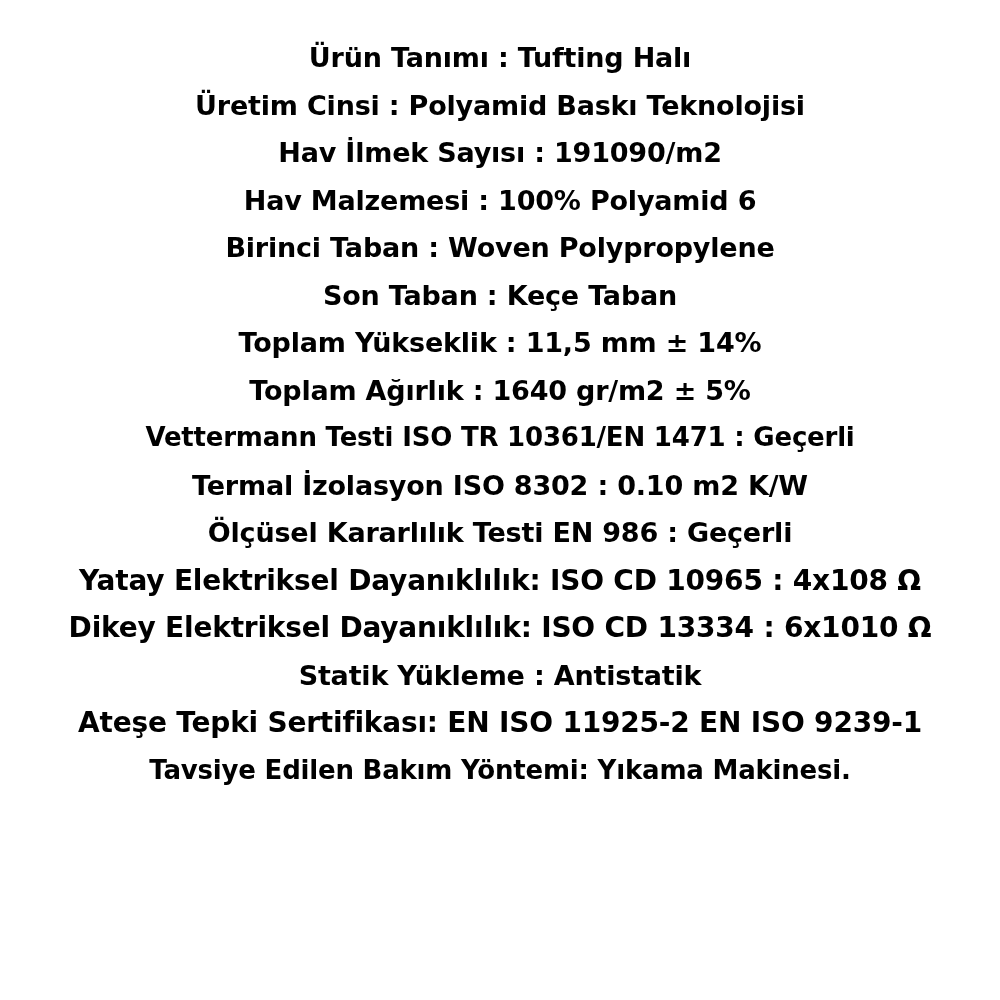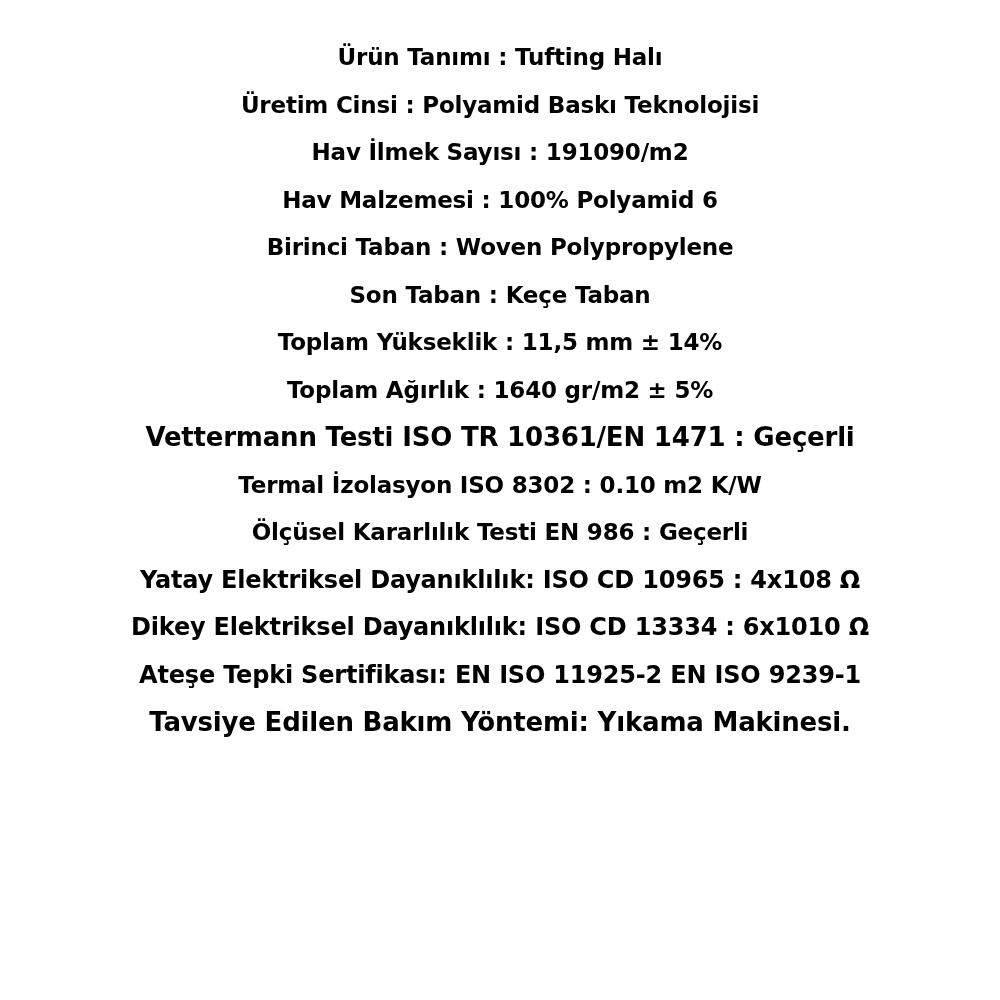--- a/index.html
+++ b/index.html
@@ -23,46 +23,47 @@
     display: flex;
     flex-direction: column;
     align-items: center;
     justify-content: flex-start;
   }
   .spec-line {
     display: block;
     width: 100%;
     text-align: center;
     font-weight: 700;
-    font-size: 23px;
+    font-size: 27px;
     line-height: 47.5px;
     letter-spacing: -0.2px;
     white-space: nowrap;
     color: #000000;
   }
   
   .spec-line.long {
     font-size: 26px;
   }
   .spec-line.longer {
-    font-size: 24px;
+    font-size: 28px;
   }
 </style>
 </head>
 <body>
 
 <div class="spec-sheet">
   <div class="spec-line">Ürün Tanımı : Tufting Halı</div>
   <div class="spec-line">Üretim Cinsi : Polyamid Baskı Teknolojisi</div>
   <div class="spec-line">Hav İlmek Sayısı : 191090/m2</div>
   <div class="spec-line">Hav Malzemesi : 100% Polyamid 6</div>
   <div class="spec-line">Birinci Taban : Woven Polypropylene</div>
   <div class="spec-line">Son Taban : Keçe Taban</div>
   <div class="spec-line">Toplam Yükseklik : 11,5 mm ± 14%</div>
   <div class="spec-line">Toplam Ağırlık : 1640 gr/m2  ± 5%</div>
   <div class="spec-line long">Vettermann Testi ISO TR 10361/EN 1471 : Geçerli</div>
   <div class="spec-line">Termal İzolasyon ISO 8302 : 0.10 m2 K/W</div>
   <div class="spec-line">Ölçüsel Kararlılık Testi EN 986 : Geçerli</div>
   <div class="spec-line longer">Yatay Elektriksel Dayanıklılık:  ISO CD 10965 : 4x108 Ω</div>
   <div class="spec-line longer">Dikey Elektriksel Dayanıklılık: ISO CD 13334 : 6x1010 Ω</div>
+  <div class="spec-line">Statik Yükleme : Antistatik</div>
   <div class="spec-line longer">Ateşe Tepki Sertifikası: EN ISO 11925-2 EN ISO 9239-1</div>
   <div class="spec-line long">Tavsiye Edilen Bakım Yöntemi: Yıkama Makinesi.</div>
 </div>
 
 </body></html>

